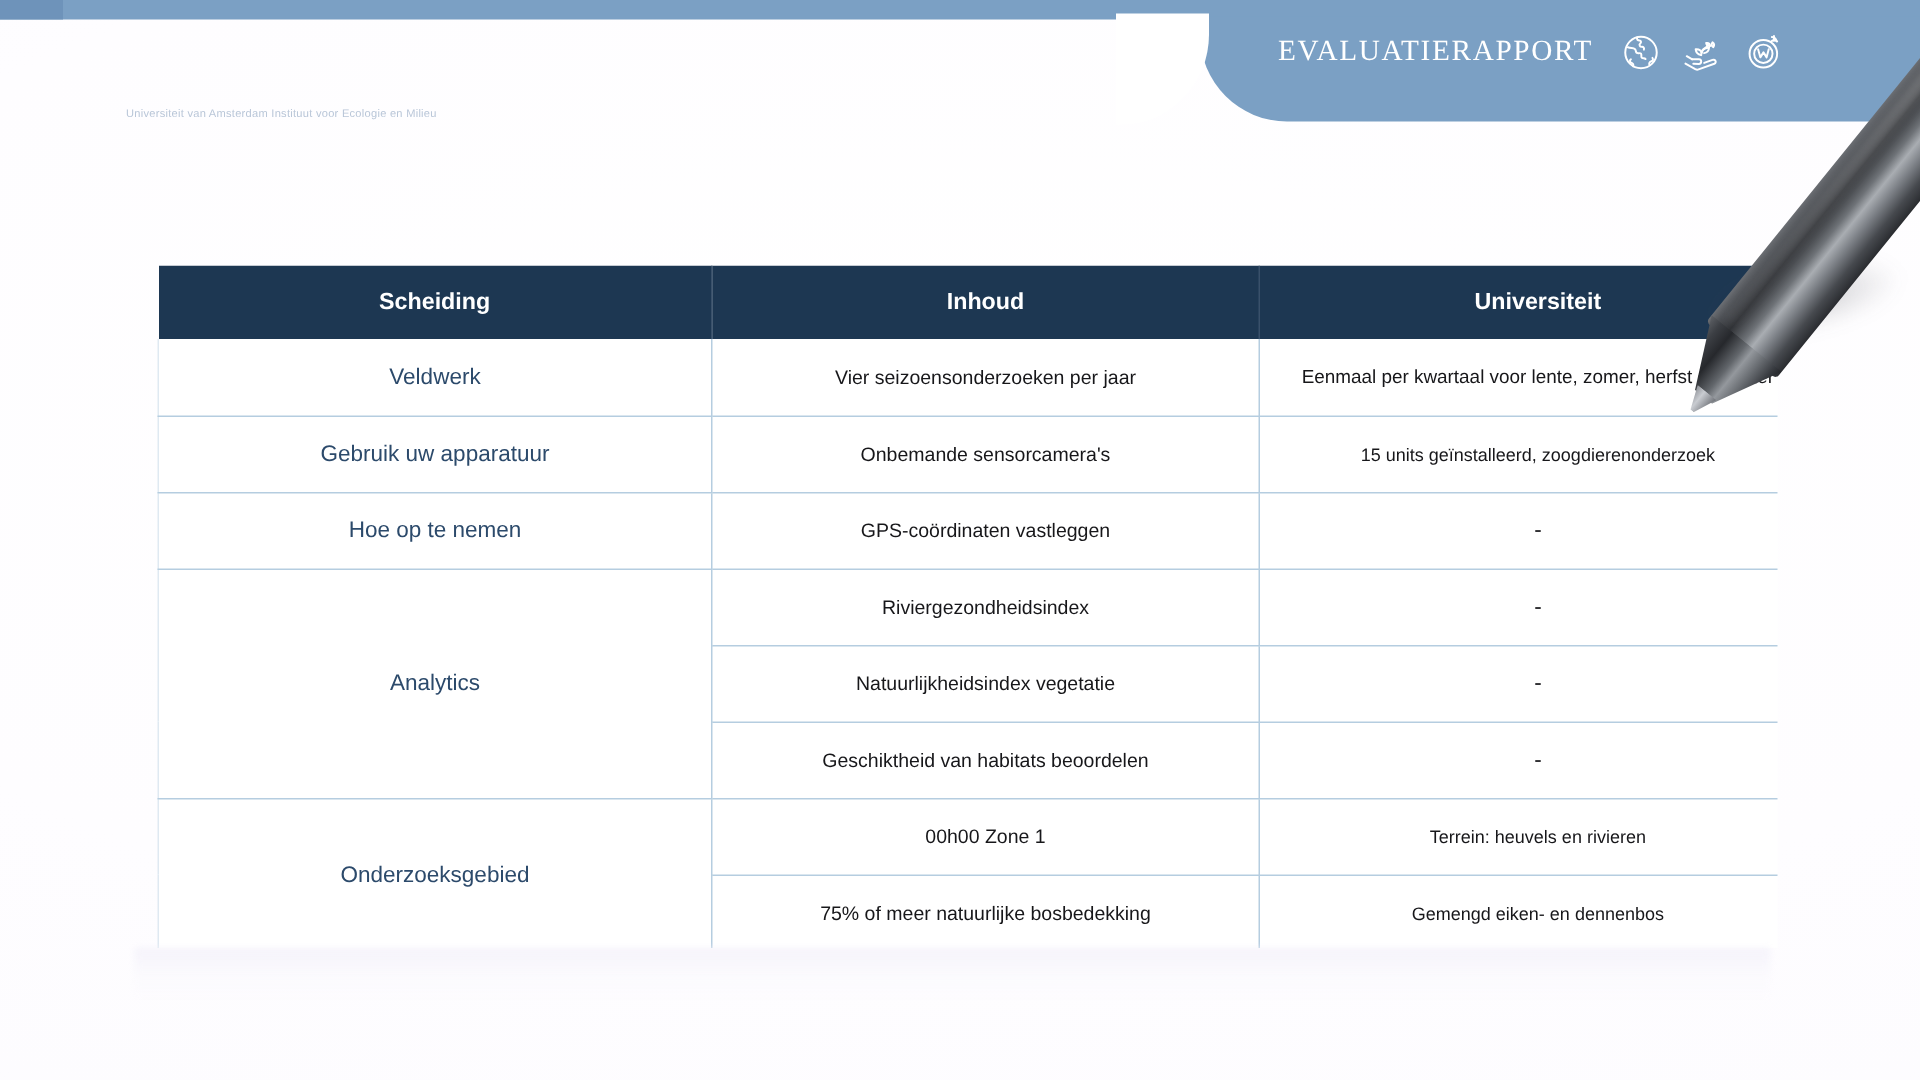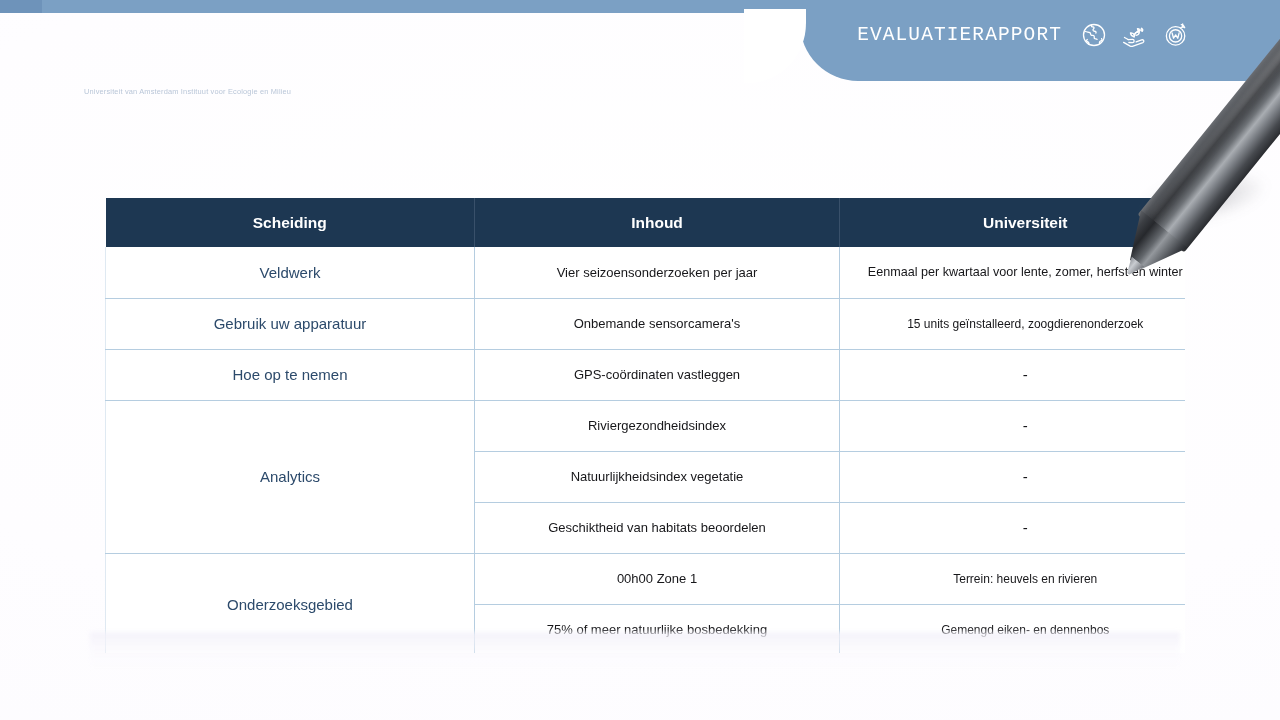--- a/index.html
+++ b/index.html
@@ -81,39 +81,39 @@
     position: absolute;
     right: 90px;
     top: 0;
     height: 70px;
     display: flex;
     align-items: center;
     gap: 18px;
   }
 
   .header-title {
-    font-family: Liberation Mono, monospace;
+    font-family: Liberation Serif, serif;
     font-size: 19.5px;
     letter-spacing: 1.1px;
     color: #ffffff;
     white-space: nowrap;
   }
 
   .header-icons {
     display: flex;
     align-items: center;
     gap: 12px;
   }
   .header-icons svg { display: block; }
 
   
   .eyebrow {
     position: absolute;
     left: 84px;
-    top: 87px;
+    top: 71px;
     font-size: 7.4px;
     letter-spacing: .18px;
     color: #b9c6d8;
     white-space: nowrap;
   }
 
   .page-title {
     position: absolute;
     left: 81px;
     top: 114px;
@@ -121,21 +121,21 @@
     font-size: 25px;
     color: #1f3350;
     letter-spacing: .2px;
     white-space: nowrap;
   }
 
   
   .table-wrap {
     position: absolute;
     left: 80px;
-    top: 198px;
+    top: 177px;
     width: 1105px;
     height: 455px;
     overflow: hidden;
     padding-left: 25px;
   }
 
   table.grid {
     width: 1105px;
     border-collapse: collapse;
     table-layout: fixed;

